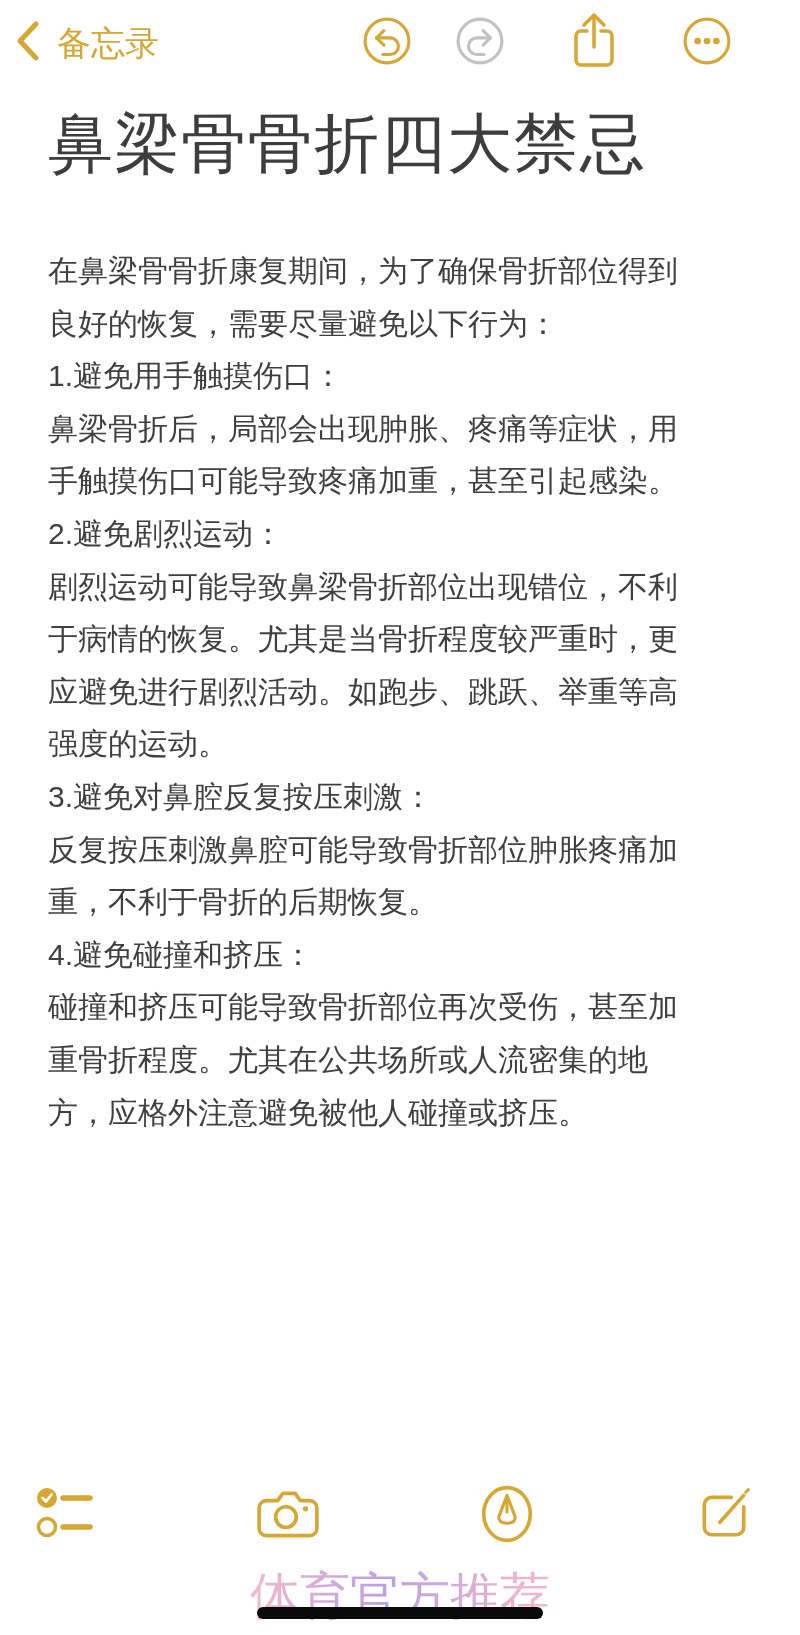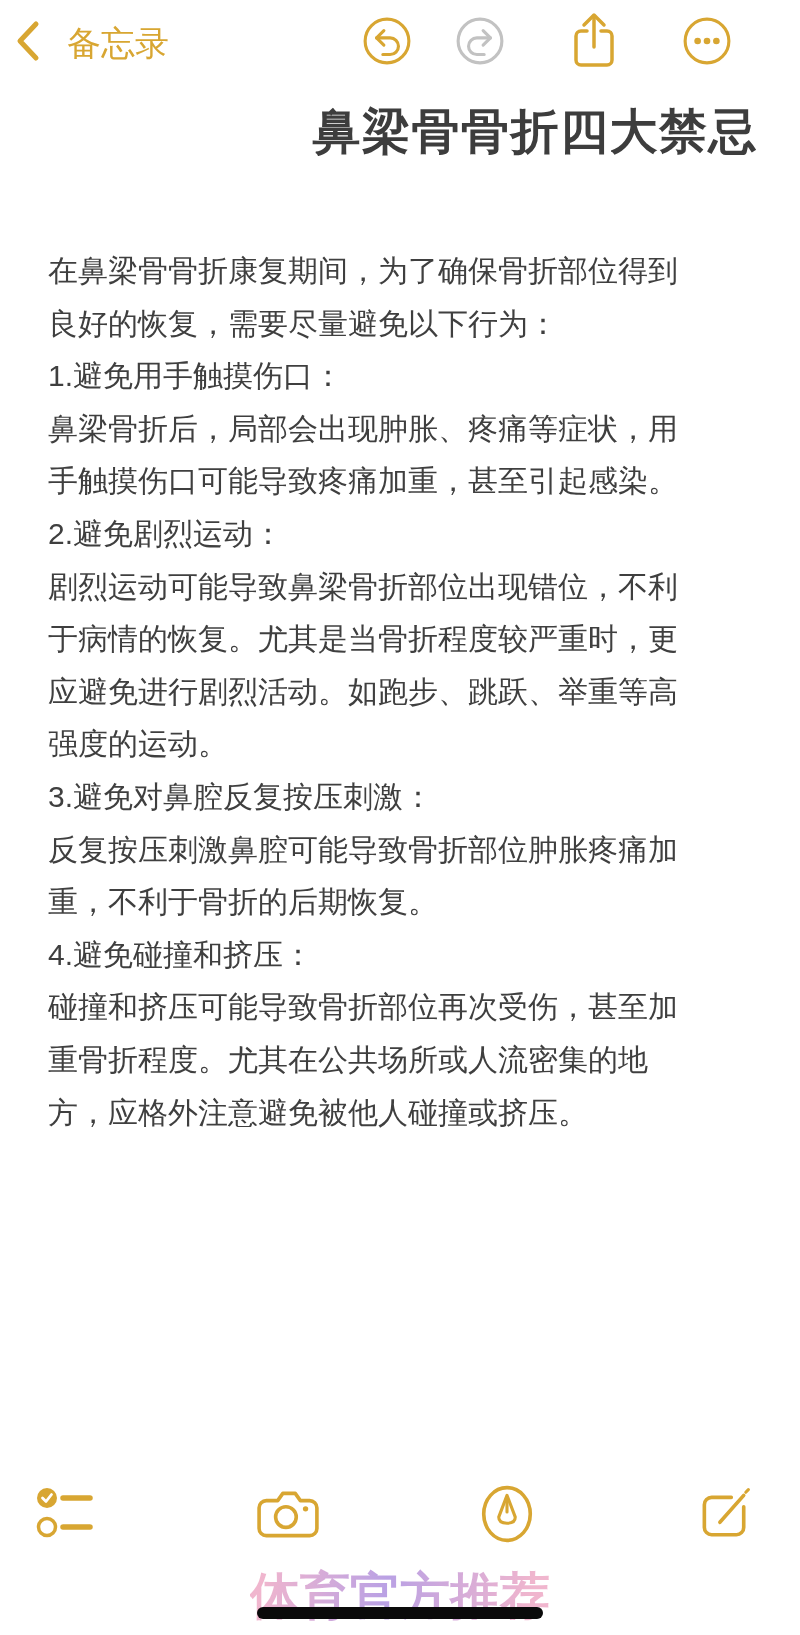--- a/index.html
+++ b/index.html
@@ -16,37 +16,36 @@
     --body-color: #3F3F3F;
     --wm-pink: #EDA4C2;
     --wm-purple: #A98ADE;
     --home-bar: #0A0A0A;
   }
 
   
   .navbar { position: absolute; top: 0; left: 0; width: 800px; height: 86px; }
   .back-button {
     position: absolute; left: 14px; top: 20px;
-    display: flex; align-items: center; gap: 26px;
+    display: flex; align-items: center; gap: 16px;
     color: var(--accent-gold); cursor: pointer;
   }
   .back-label { font-size: 34px; line-height: 44px; }
   .nav-icon-btn { position: absolute; top: 16px; width: 50px; height: 52px; cursor: pointer; }
   .nav-icon-btn svg { display: block; }
   .undo-button  { left: 362px; color: var(--accent-gold); }
   .redo-button  { left: 455px; color: var(--redo-gray); }
   .share-button { left: 568px; top: 10px; color: var(--accent-gold); }
   .more-button  { left: 682px; color: var(--accent-gold); }
 
   
   .note-title {
     position: absolute; left: 48px; top: 100px; width: 710px;
-    font-size: 48px; font-weight: bold; letter-spacing: 1.5px;
+    font-size: 65px; font-weight: normal; letter-spacing: 1.5px;
     color: var(--title-color);
-    text-align: right;
   }
   .note-body {
     position: absolute; left: 48px; top: 245px; width: 658px;
     font-size: 30px; line-height: 52.6px;
     color: var(--body-color);
     white-space: pre-line;
     word-break: break-all;
   }
 
   
@@ -58,21 +57,21 @@
   .compose-button   { left: 694px; }
 
   
   .watermark {
     position: absolute; left: 0; top: 1563px; width: 800px;
     text-align: center; z-index: 1;
   }
   .watermark span {
     display: inline-block;
     font-family: "Liberation Serif", "DejaVu Serif", serif;
-    font-size: 50px; font-weight: bold;
+    font-size: 50px; font-weight: normal;
     background: linear-gradient(100deg, var(--wm-pink) 5%, var(--wm-purple) 45%, var(--wm-pink) 92%);
     -webkit-background-clip: text; background-clip: text;
     color: transparent; opacity: 0.8;
   }
   .home-indicator {
     position: absolute; left: 257px; top: 1607px; width: 286px; height: 12px;
     border-radius: 7px; background: var(--home-bar); z-index: 2; cursor: grab;
   }
 </style>
 </head>

